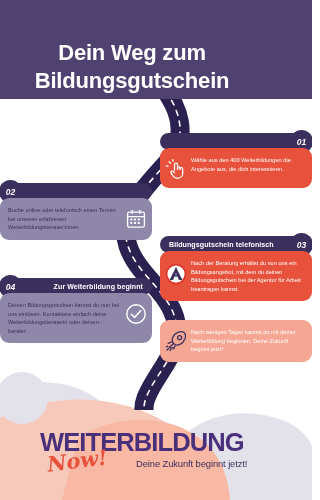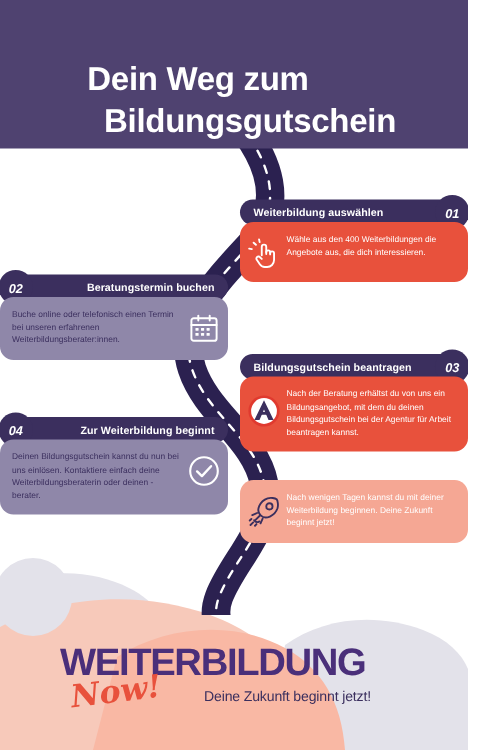--- a/index.html
+++ b/index.html
@@ -33,21 +33,21 @@
     top: 19px;
     width: 264px;
     text-align: center;
     color: #ffffff;
     font-size: 22px;
     font-weight: bold;
     line-height: 1.26;
     letter-spacing: -0.2px;
     margin-top: 20px;
   }
-  .header-title .l2 { display: block; text-align: right; }
+  .header-title .l2 { display: block; }
 
   
   .blobs {
     position: absolute;
     left: 0; top: 0;
     width: 312px; height: 500px;
     z-index: 0;
   }
 
   
@@ -205,42 +205,40 @@
     <path d="M152,-6
              C182,26 190,58 166,84
              C140,112 118,136 128,166
              C138,196 170,212 176,242
              C182,272 156,292 146,318
              C140,334 148,346 166,356" fill="none" stroke="#ffffff" stroke-width="1.6" stroke-linecap="round" stroke-dasharray="5 6"></path>
   </svg>
 
   <div class="step right" style="left:160px; top:133px;">
     <div class="step-bar">
-      <span class="step-bar-label">Weiterbildung auswählen</span>
       <span class="step-num">01</span>
     </div>
     <div class="step-body body-orange">
       <svg class="step-icon" viewBox="0 0 24 24">
         <g fill="none" stroke="#ffffff" stroke-width="1.25" stroke-linecap="round" stroke-linejoin="round">
           <path d="M10.5,13.2 L10.5,7.6 a1.5,1.5 0 0 1 3,0 L13.5,12.4"></path>
           <path d="M13.5,11.2 a1.3,1.3 0 0 1 2.6,0 L16.1,12.6"></path>
           <path d="M16.1,11.9 a1.3,1.3 0 0 1 2.6,0 L18.7,16.4
                    a4.6,4.6 0 0 1 -4.6,4.6 l-1.6,0
                    a4,4 0 0 1 -3.3,-1.8 L7.2,16.2
                    a1.35,1.35 0 0 1 2.1,-1.7 L10.5,15.6"></path>
           <path d="M6.6,6.2 L5.1,4.8 M9.1,4.4 L8.7,2.6 M3.9,9.1 L2.1,8.8"></path>
         </g>
       </svg>
       <div class="step-text">Wähle aus den 400 Weiterbildungen die Angebote aus, die dich interessieren.</div>
     </div>
   </div>
 
   <div class="step left" style="left:0px; top:183px;">
     <div class="step-bar">
-      <span class="step-bar-label">Beratungstermin buchen</span>
       <span class="step-num">02</span>
     </div>
     <div class="step-body body-purple">
       <svg class="step-icon" viewBox="0 0 24 24">
         <g fill="none" stroke="#ffffff" stroke-width="1.3" stroke-linecap="round" stroke-linejoin="round">
           <rect x="3.6" y="5.2" width="16.8" height="15" rx="1.6"></rect>
           <path d="M3.6,9.6 L20.4,9.6"></path>
           <path d="M8.2,3.4 L8.2,6.6 M15.8,3.4 L15.8,6.6"></path>
         </g>
         <g fill="#ffffff">
@@ -251,21 +249,21 @@
           <rect x="10.0" y="15.0" width="2.1" height="1.9" rx="0.3"></rect>
           <rect x="13.7" y="15.0" width="2.1" height="1.9" rx="0.3"></rect>
         </g>
       </svg>
       <div class="step-text">Buche online oder telefonisch einen Termin bei unseren erfahrenen Weiterbildungsberater:innen.</div>
     </div>
   </div>
 
   <div class="step right" style="left:160px; top:236px;">
     <div class="step-bar">
-      <span class="step-bar-label">Bildungsgutschein beantragen</span>
+      <span class="step-bar-label">Bildungsgutschein telefonisch</span>
       <span class="step-num">03</span>
     </div>
     <div class="step-body body-orange">
       <svg class="step-icon" viewBox="0 0 24 24" style="top:11px;">
         <circle cx="12" cy="12" r="10.4" fill="#e03a2f"></circle>
         <circle cx="12" cy="12" r="8.6" fill="#ffffff"></circle>
         <path d="M12,4.9 L18.4,18.0 L15.0,18.0 L12,11.0 L9.0,18.0 L5.6,18.0 Z" fill="#3b2f5e"></path>
         <rect x="9.3" y="12.6" width="5.4" height="1.9" fill="#3b2f5e"></rect>
       </svg>
       <div class="step-text">Nach der Beratung erhältst du von uns ein Bildungsangebot, mit dem du deinen Bildungsgutschein bei der Agentur für Arbeit beantragen kannst.</div>

